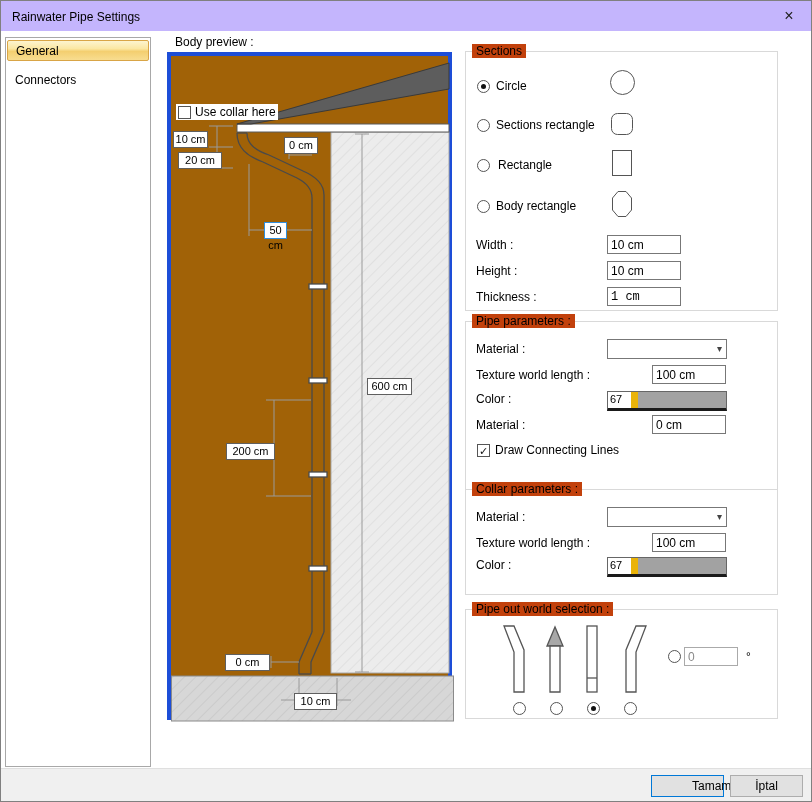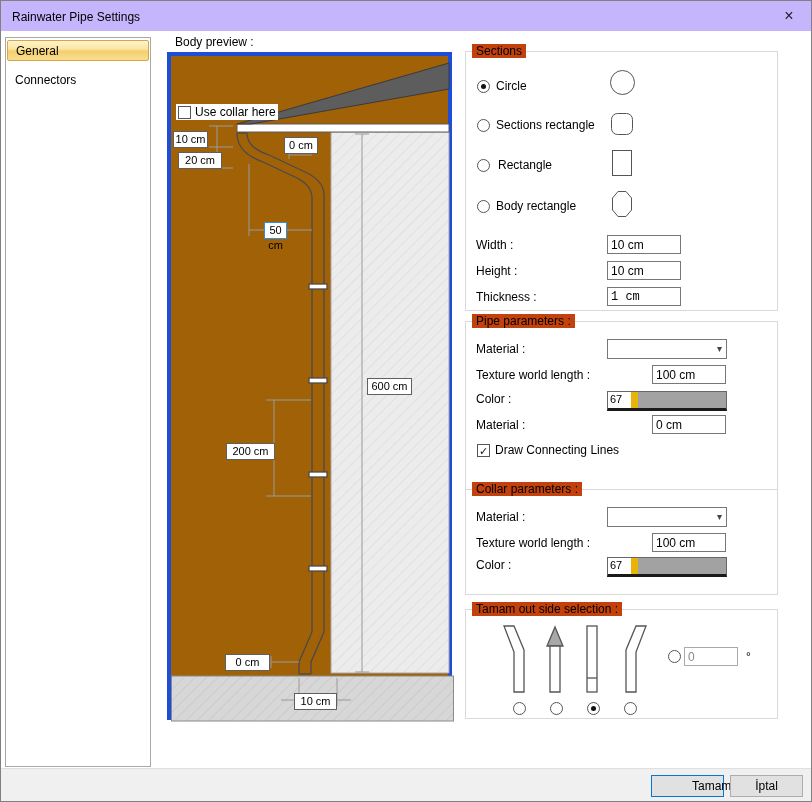--- a/index.html
+++ b/index.html
@@ -209,21 +209,21 @@
     <input class="tin" style="left: 186px; top: 43px;" value="100 cm">
 
     <span class="lab" style="left:10px;top:68px">Color :</span>
     <div class="colorctl" style="left:141px;top:67px">
       <span class="num">67</span>
       <span class="sw" style="background: rgb(162, 162, 162);"></span>
     </div>
   </div>
 
   <div class="group" style="left:464px;top:608px;width:313px;height:110px">
-    <span class="gtitle">Tamam out side selection :</span>
+    <span class="gtitle">Pipe out world selection :</span>
 
     <svg class="out-ic" style="left:36px;top:14px" width="36" height="70" viewBox="0 0 36 70">
       <polygon points="2,2 12,2 22,26 22,68 12,68 12,28" fill="#fff" stroke="#555" stroke-width="1.3"></polygon>
     </svg>
     <svg class="out-ic" style="left:72px;top:14px" width="36" height="70" viewBox="0 0 36 70">
       <polygon points="9,22 17,3 25,22" fill="#a8a8a8" stroke="#555" stroke-width="1.3"></polygon>
       <polygon points="12,22 22,22 22,68 12,68" fill="#fff" stroke="#555" stroke-width="1.3"></polygon>
     </svg>
     <svg class="out-ic" style="left:109px;top:14px" width="36" height="70" viewBox="0 0 36 70">
       <rect x="12" y="2" width="10" height="66" fill="#fff" stroke="#555" stroke-width="1.3"></rect>

